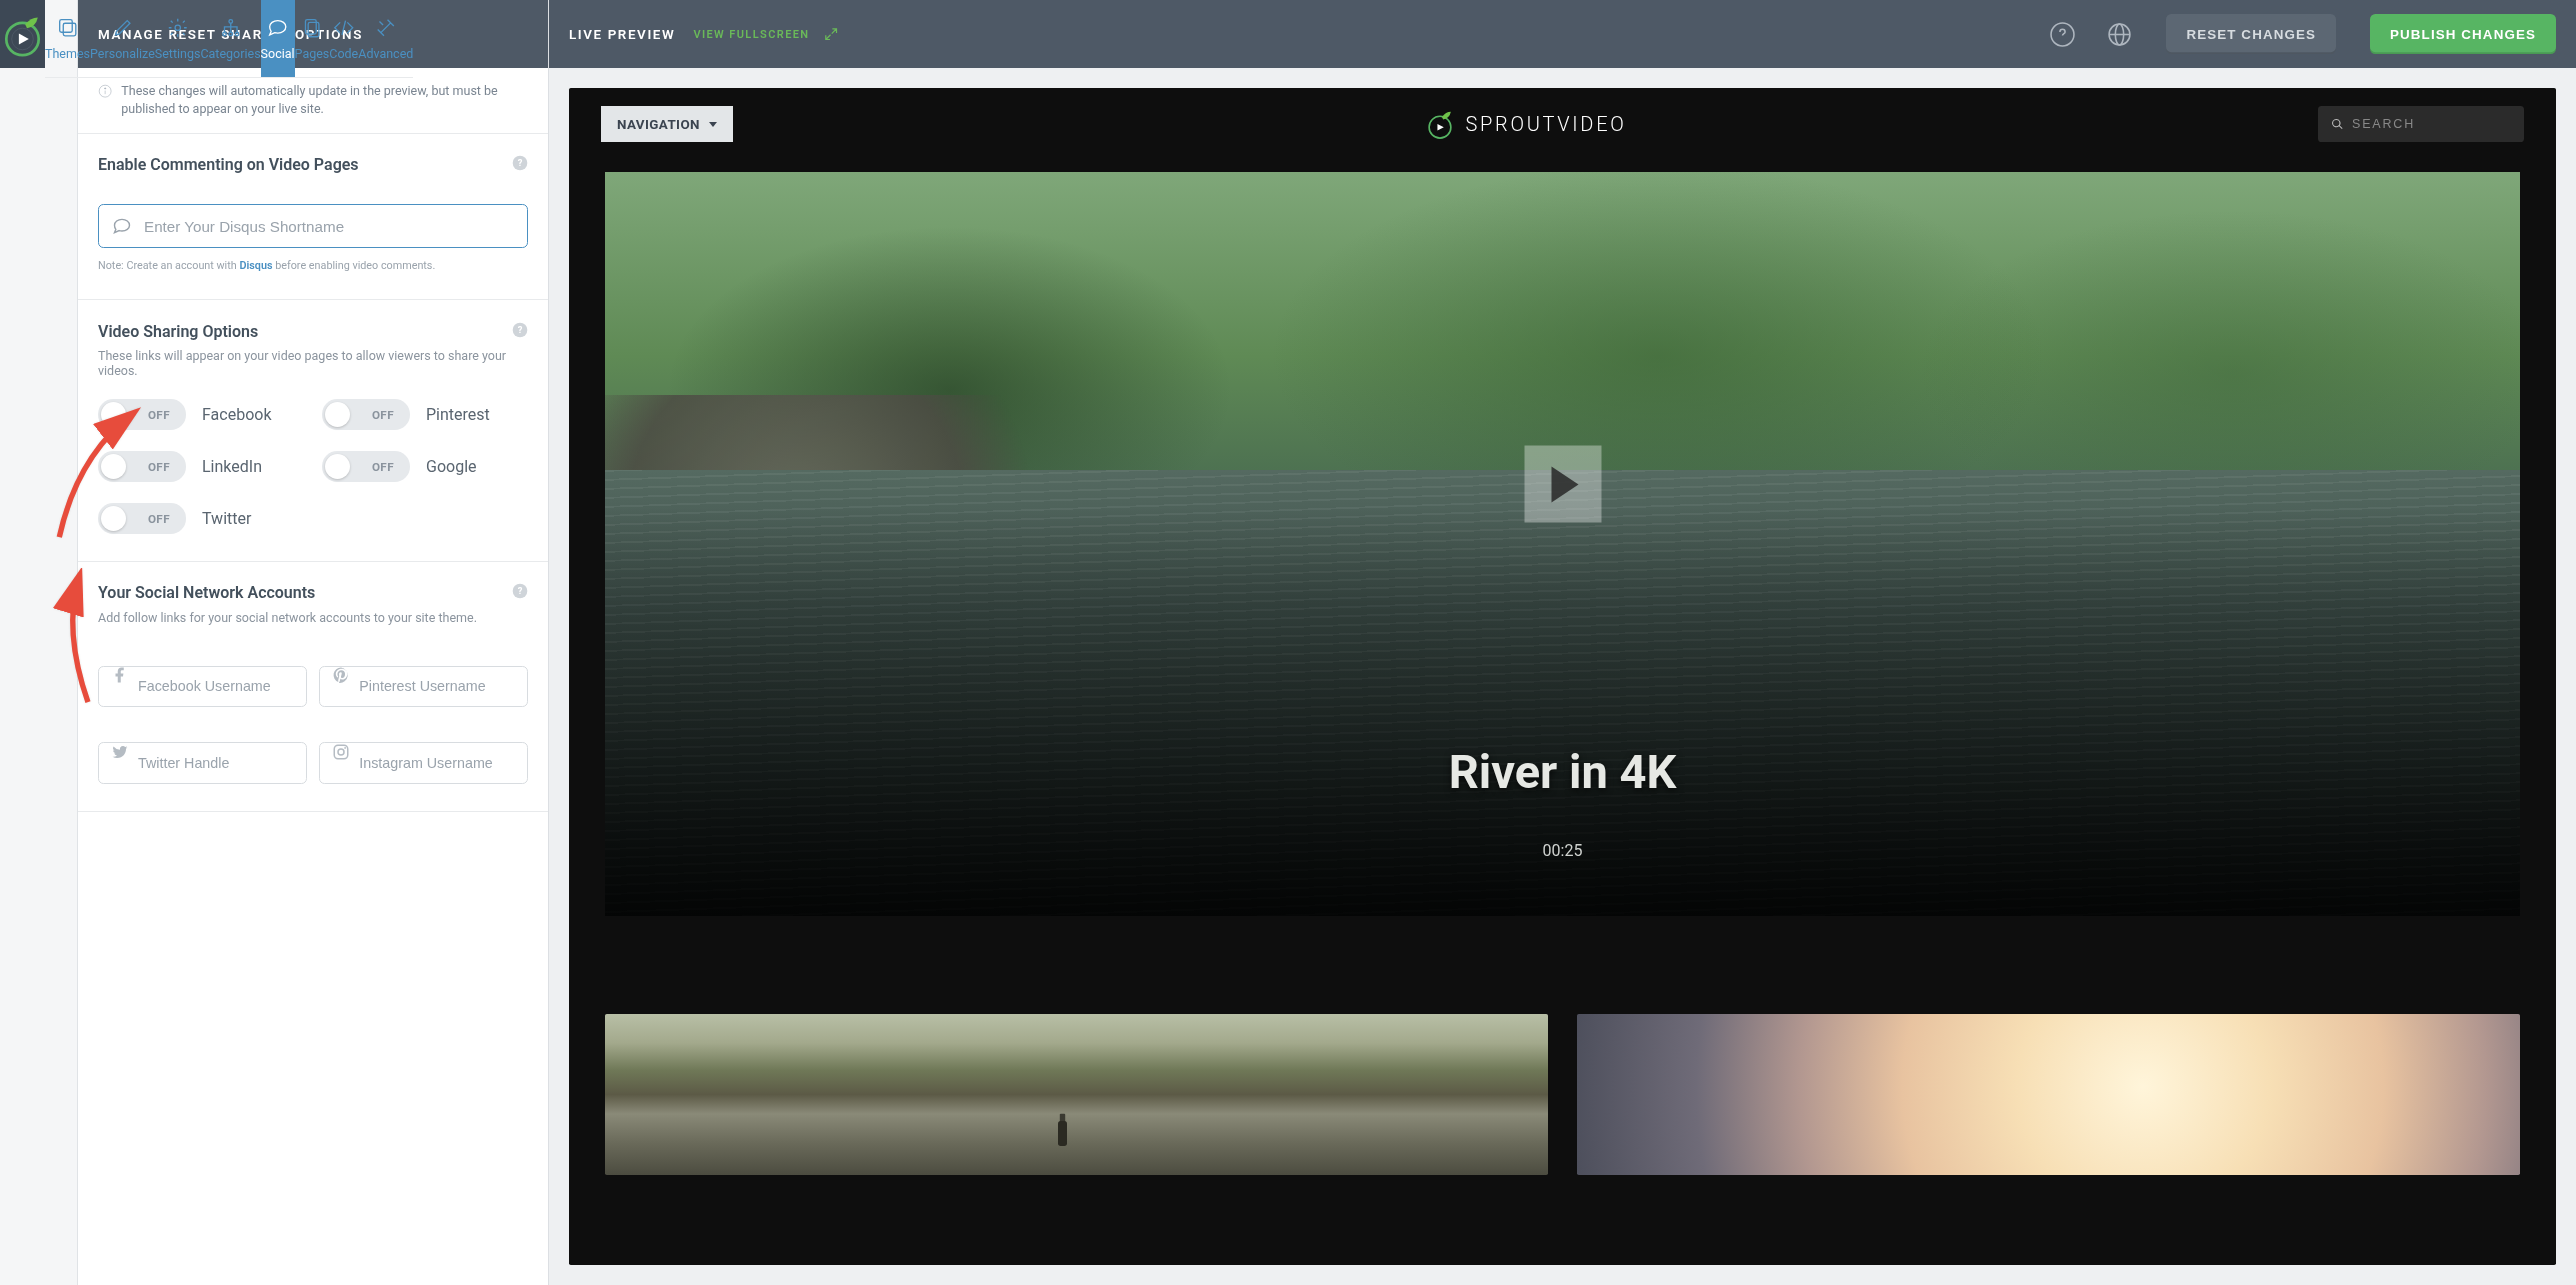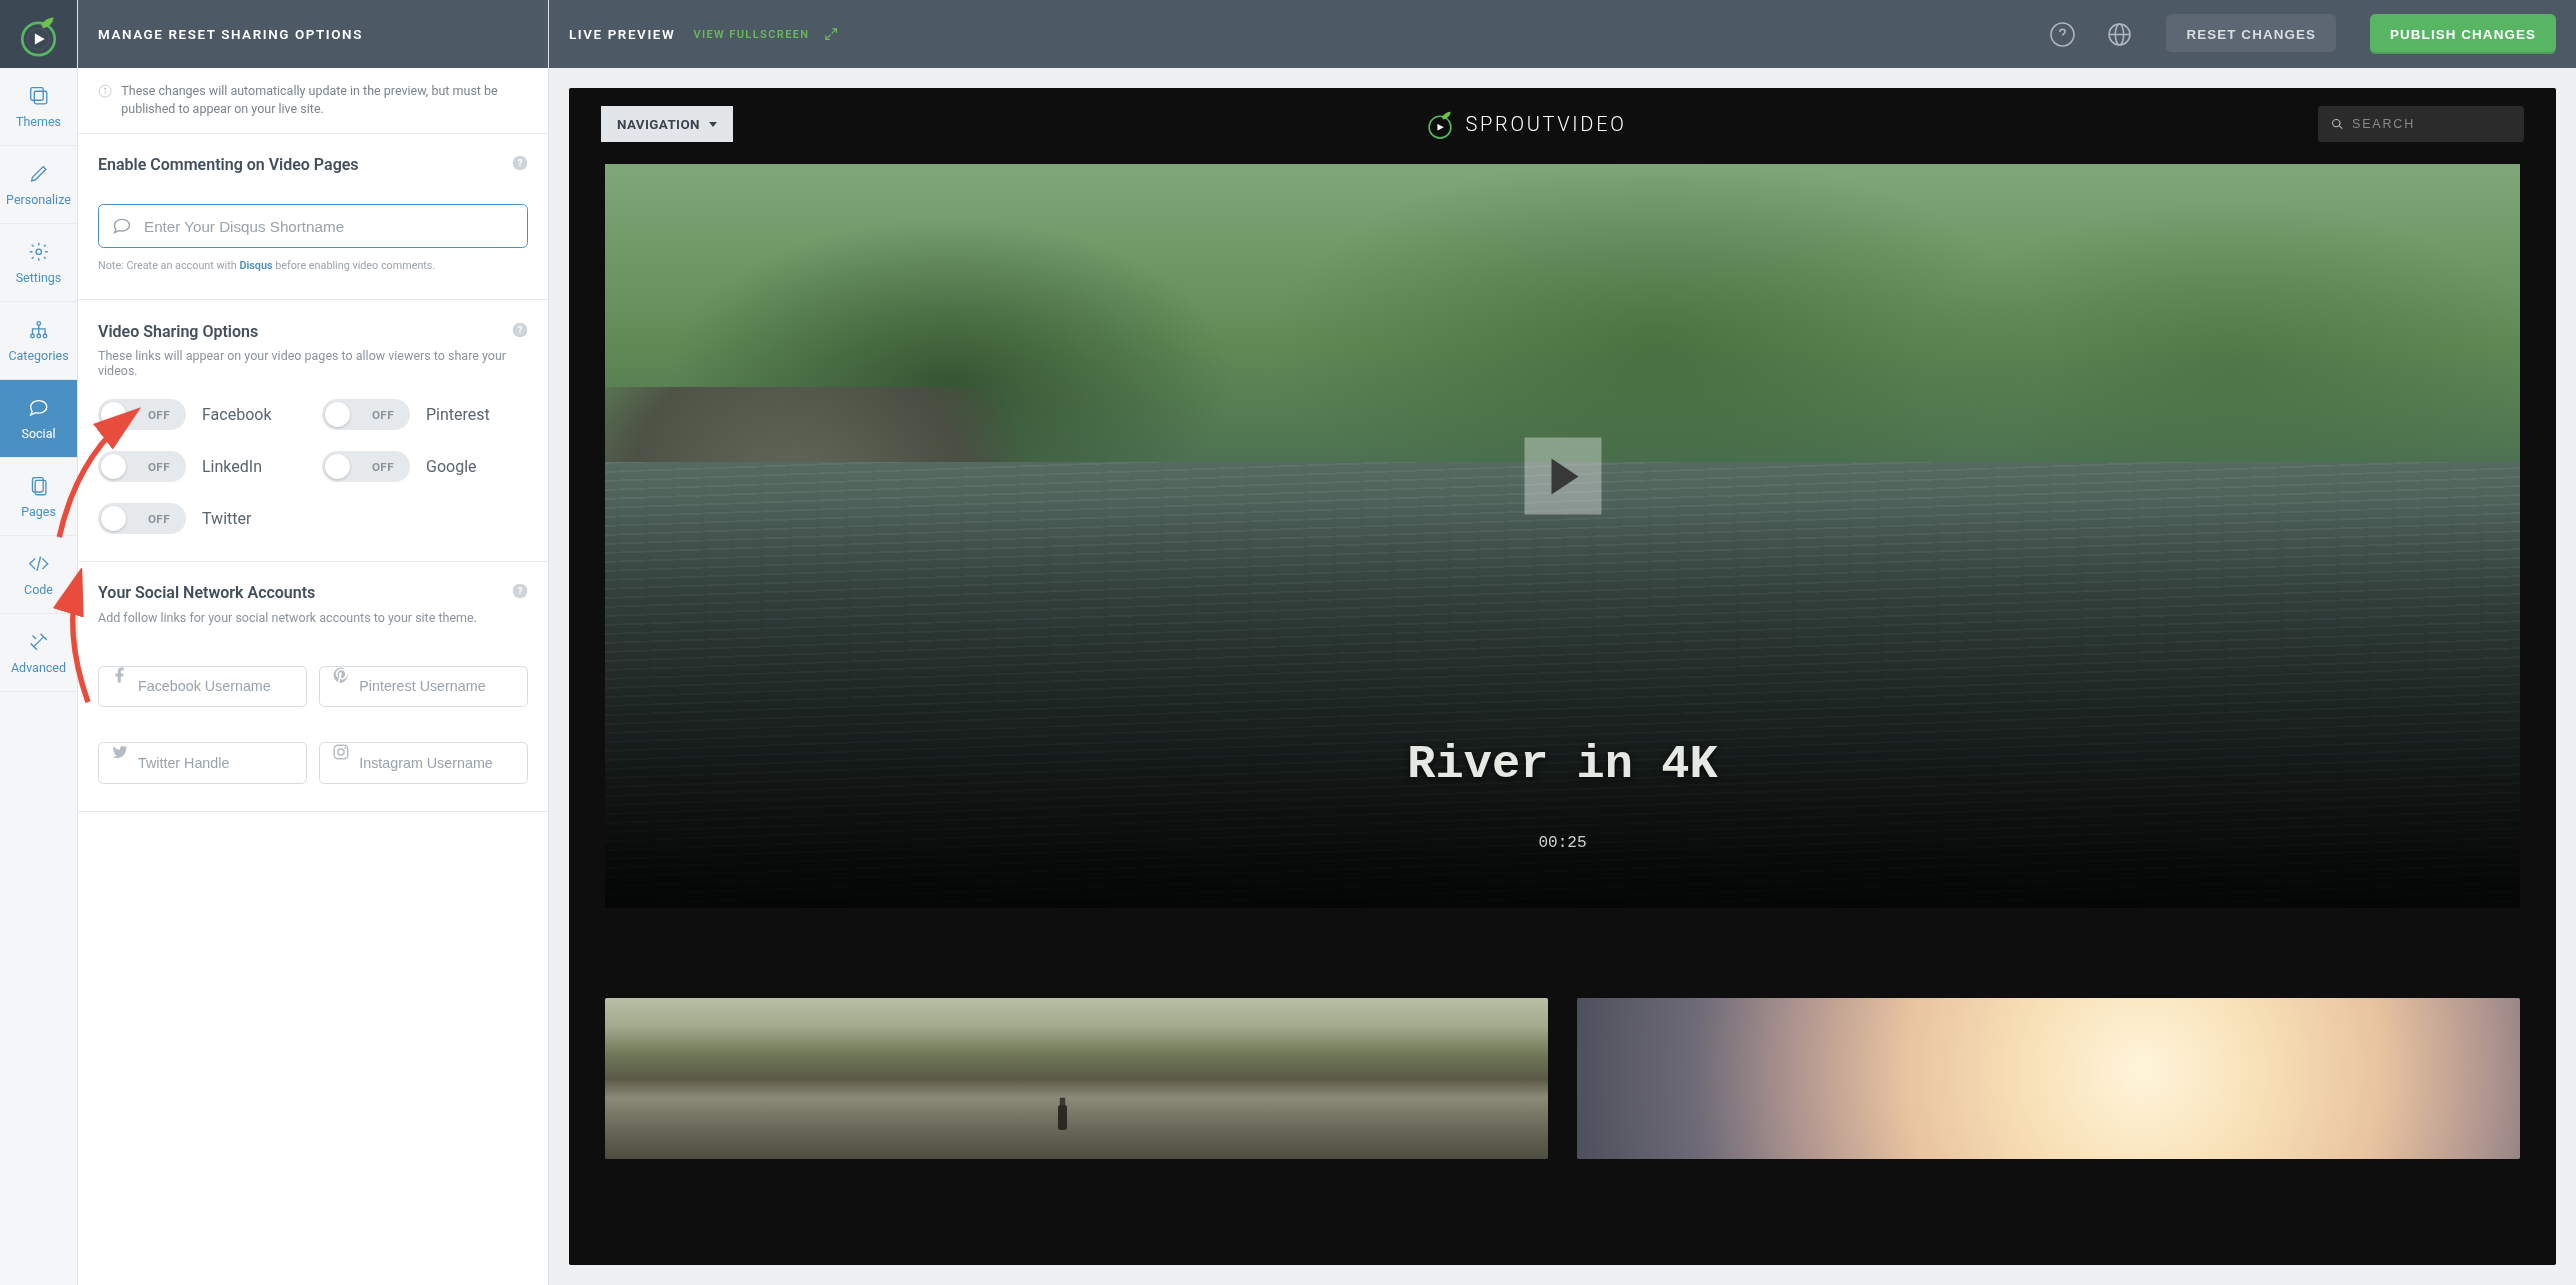--- a/index.html
+++ b/index.html
@@ -1,20 +1,20 @@
 <!DOCTYPE html>
 <html style="font-size:14.3px"><head>
 <meta charset="utf-8">
 <style>
 * { box-sizing: border-box; margin: 0; padding: 0; }
 body { font-family: -apple-system, BlinkMacSystemFont, "Segoe UI", Roboto, Helvetica, Arial, sans-serif; overflow: hidden; }
 .app { display: flex; width: 2576px; height: 1285px; transform-origin: top left; }
 
 
-.icon-sidebar { width: 78px; background: #f5f6f7; display: flex; flex-direction: column; border-right: 0.9px solid #e0e3e6; }
+.icon-sidebar { width: 78px; background: #f5f6f7; display: flex; flex-direction: row; border-right: 0.9px solid #e0e3e6; }
 .brand-cell { height: 68px; background: #3d4855; display: flex; align-items: center; justify-content: center; }
 .brand-logo { width: 45px; height: 45px; }
 .nav-item { height: 78px; display: flex; flex-direction: column; align-items: center; justify-content: center; gap: 7.2px; border-bottom: 0.9px solid #e8eaec; color: #4a90c2; position: relative; cursor: pointer; }
 .nav-item.active { background: #4a90c2; color: #fff; }
 .nav-item .nav-ico { width: 23px; height: 23px; display: flex; align-items: center; justify-content: center; }
 .nav-item .nav-label { font-size: 12.5px; font-weight: 400; }
 .nav-item svg { width: 21.5px; height: 21.5px; stroke: currentColor; fill: none; stroke-width: 1.5; }
 .brand-logo svg { width: 45px; height: 45px; }
 
 
@@ -63,21 +63,21 @@
 .site-frame { background: #0e0e0e; border-radius: 1.8px; height: 100%; overflow-y: auto; }
 .site-top { height: 72px; display: flex; align-items: center; padding: 0 32px; gap: 18px; }
 .nav-btn { background: #e3e6e8; color: #3b4450; padding: 10.8px 16px; border-radius: 0; font-size: 13.4px; font-weight: 700; letter-spacing: 0.4px; display: flex; align-items: center; gap: 9px; cursor: pointer; }
 .nav-btn .caret { width: 0; height: 0; border-left: 4.5px solid transparent; border-right: 4.5px solid transparent; border-top: 5.4px solid #3b4450; }
 .brand-center { flex: 1; display: flex; align-items: center; justify-content: center; gap: 9px; }
 .brand-center .brand-text { color: #fff; font-size: 20px; font-weight: 300; letter-spacing: 2.7px; }
 .search-box { width: 206px; height: 36px; background: #2b2b2b; border-radius: 3.6px; display: flex; align-items: center; padding: 0 12.5px; gap: 9px; color: #777; }
 .search-box input { background: transparent; border: none; color: #ccc; font-size: 12.5px; letter-spacing: 1.8px; outline: none; width: 100%; }
 .search-box input::placeholder { color: #888; letter-spacing: 1.8px; }
 .search-box svg { width: 14.3px; height: 14.3px; fill: #bbb; }
-.hero { position: relative; height: 744px; margin: 4px 36px; background: linear-gradient(180deg, #4d7a4e 0%, #6b9560 20%, #8aa585 28%, #3f5a52 40%, #384a47 55%, #2a3534 75%, #181f1f 100%); overflow: hidden; font-family: Liberation Mono, monospace; }
+.hero { position: relative; height: 744px; margin: 12px 36px; background: linear-gradient(180deg, #4d7a4e 0%, #6b9560 20%, #8aa585 28%, #3f5a52 40%, #384a47 55%, #2a3534 75%, #181f1f 100%); overflow: hidden; }
 .treeline { position:absolute; top:0; left:0; right:0; height: 45%; background:
   radial-gradient(ellipse 403px 233px at 18% 65%, rgba(30,55,30,.6), transparent 70%),
   radial-gradient(ellipse 538px 269px at 55% 55%, rgba(50,90,45,.5), transparent 72%),
   radial-gradient(ellipse 448px 233px at 85% 60%, rgba(60,100,55,.45), transparent 70%),
   linear-gradient(180deg, #7fa779 0%, #5f8a55 55%, #486a50 100%);
 }
 .rocks { position:absolute; left:0; top:30%; width:25%; height:40%; background:
   radial-gradient(circle at 40% 40%, #6b6a5f 0%, #4d4c44 50%, transparent 70%),
   radial-gradient(circle at 20% 70%, #5a594f 0%, transparent 60%); opacity:.85; }
 .water { position:absolute; left:0; right:0; top:40%; bottom:0; background:

